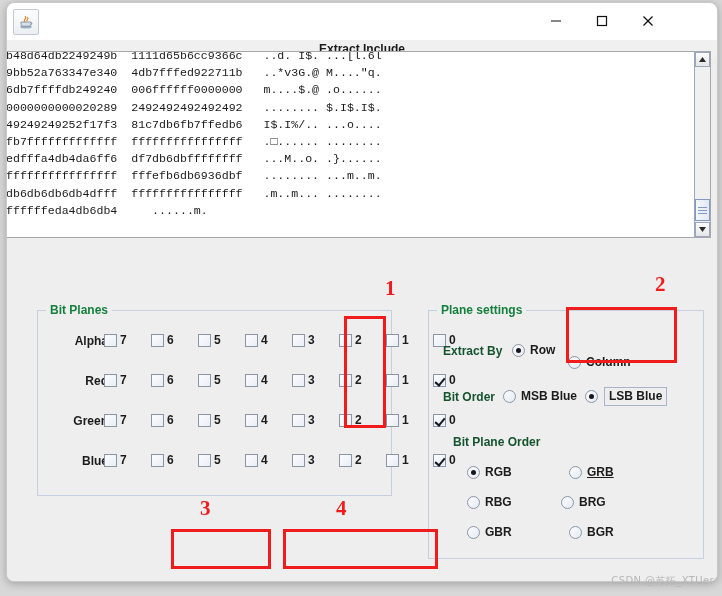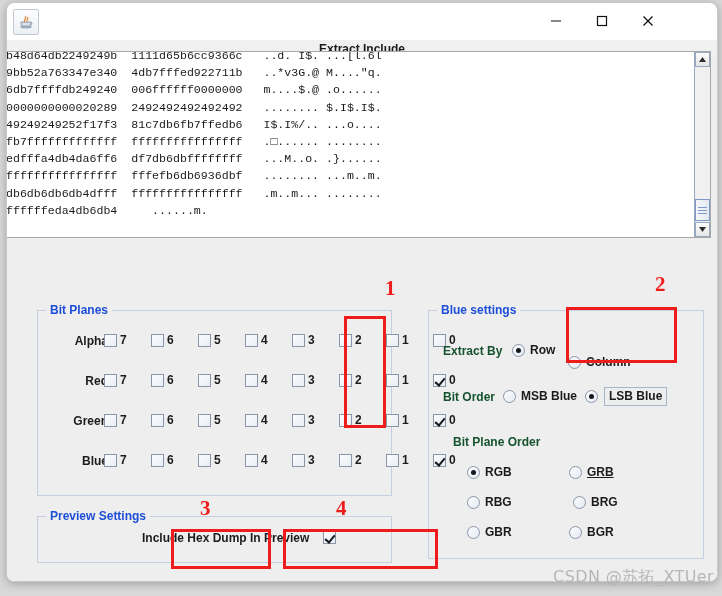--- a/index.html
+++ b/index.html
@@ -124,21 +124,21 @@
     border: 1px solid #c4cfe0;
     background: transparent;
   }
   .group-title {
     position: absolute;
     top: -8px; left: 8px;
     background: #eeeeee;
     padding: 0 4px;
     font-size: 12px;
     font-weight: bold;
-    color: #1d4ed8;
+    color: #15803d;
   }
 
   #grp-bitplanes { left: 30px; top: 252px; width: 353px; height: 184px; }
   #grp-order     { left: 421px; top: 252px; width: 274px; height: 247px; }
   #grp-preview   { left: 30px; top: 458px; width: 353px; height: 45px; }
 
   
   .bp-row {
     position: absolute;
     left: 0; width: 353px; height: 22px;
@@ -242,21 +242,21 @@
   #annot-num-2 { left: 655px; top: 274px; }
   #annot-box-3 { left: 171px; top: 529px; width: 100px; height: 40px; }
   #annot-num-3 { left: 200px; top: 498px; }
   #annot-box-4 { left: 283px; top: 529px; width: 155px; height: 40px; }
   #annot-num-4 { left: 336px; top: 498px; }
 
   
   .watermark {
     position: absolute;
     right: 8px; bottom: 8px;
-    font-size: 16px;
+    font-size: 10px;
     color: #b6b6b6;
     font-family: "DejaVu Sans", sans-serif;
     letter-spacing: 0.4px;
     pointer-events: none;
   }
 </style>
 </head>
 <body>
 
 <div id="root">
@@ -467,21 +467,21 @@
               </div>
               <div class="bp-cell" style="left: 395px;">
                 <span class="chk checked"></span>
                 <span class="bp-num">0</span>
               </div>
             </div>
           </div>
       </div>
 
       <div class="group" id="grp-order">
-        <div class="group-title">Blue settings</div>
+        <div class="group-title">Plane settings</div>
 
         <div class="field-label" style="left:14px; top:33px;">Extract By</div>
         <div class="rad-item" style="left:83px; top:32px;">
           <span class="radio sel"></span>
           <span>Row</span>
         </div>
         <div class="rad-item" style="left:139px; top:32px;margin-top:12px;">
           <span class="radio"></span>
           <span>Column</span>
         </div>
@@ -503,39 +503,34 @@
           <span>RGB</span>
         </div>
         <div class="rad-item" style="left:140px; top:154px;text-decoration:underline;">
           <span class="radio"></span>
           <span>GRB</span>
         </div>
         <div class="rad-item" style="left:38px; top:184px;">
           <span class="radio"></span>
           <span>RBG</span>
         </div>
-        <div class="rad-item" style="left:144px; top:184px;align-items:flex-end;">
+        <div class="rad-item" style="left:132px; top:184px;align-items:flex-end;">
           <span class="radio"></span>
           <span>BRG</span>
         </div>
         <div class="rad-item" style="left:38px; top:214px;">
           <span class="radio"></span>
           <span>GBR</span>
         </div>
         <div class="rad-item" style="left:140px; top:214px;">
           <span class="radio"></span>
           <span>BGR</span>
         </div>
       </div>
 
-      <div class="group" id="grp-preview">
-        <div class="group-title">Preview Settings</div>
-        <div class="prev-label">Include Hex Dump In Preview</div>
-        <div class="prev-chk chk checked"></div>
-      </div>
 
     </div>
   </div>
 
   <div class="annot-box" id="annot-box-1"></div>
   <div class="annot-num" id="annot-num-1">1</div>
   <div class="annot-box" id="annot-box-2"></div>
   <div class="annot-num" id="annot-num-2">2</div>
   <div class="annot-box" id="annot-box-3"></div>
   <div class="annot-num" id="annot-num-3">3</div>

